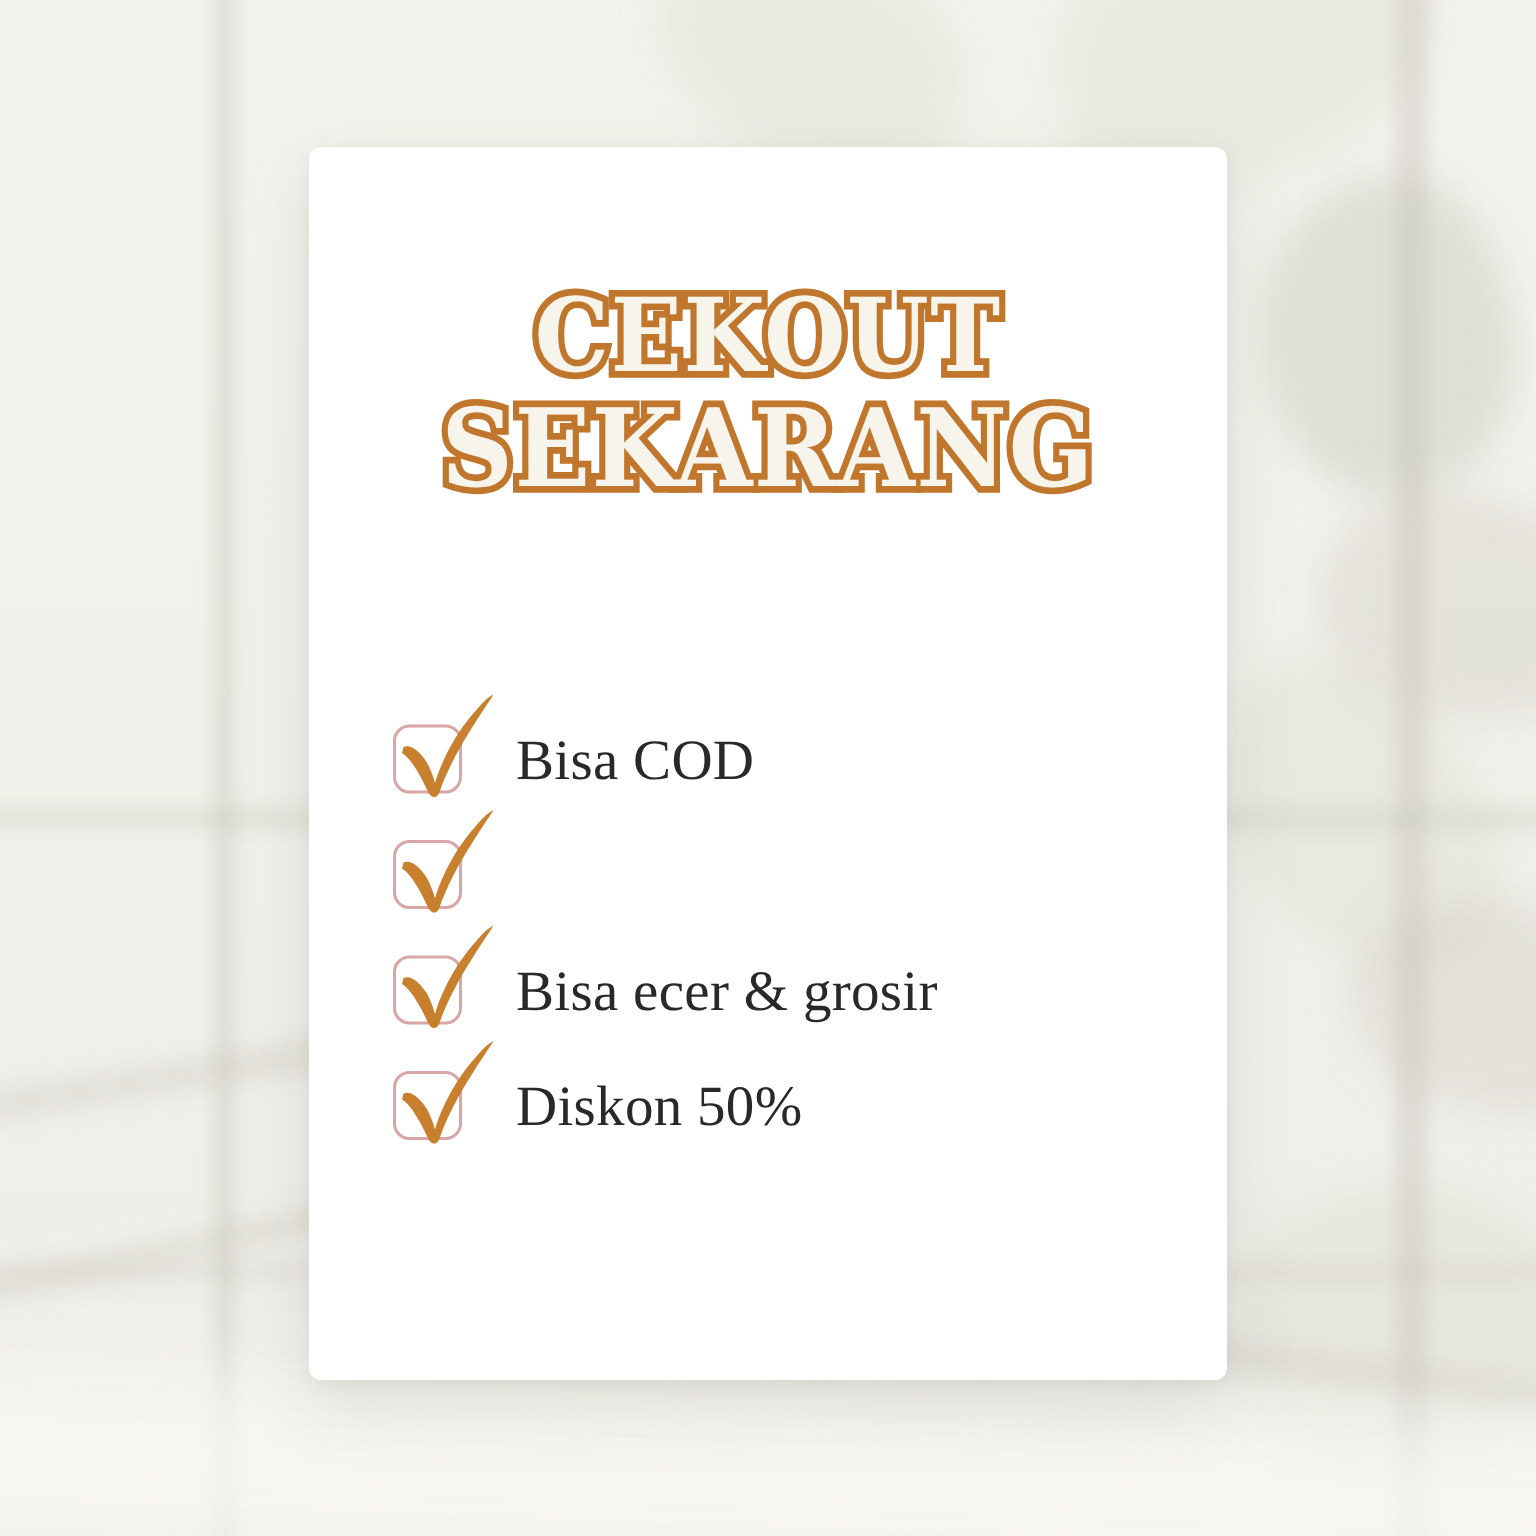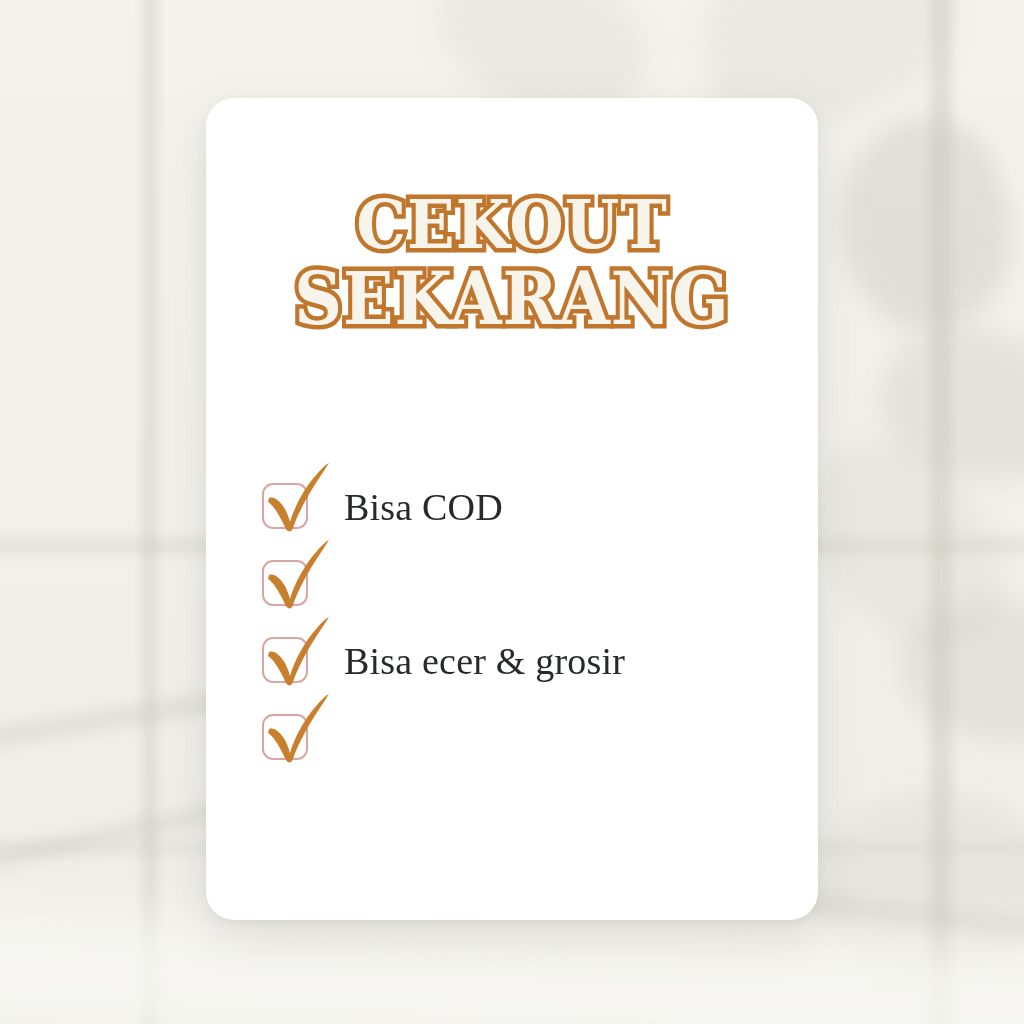--- a/index.html
+++ b/index.html
@@ -67,21 +67,21 @@
   }
 
   
   .card {
     position: absolute;
     left: 206px;
     top: 98px;
     width: 612px;
     height: 822px;
     background: #ffffff;
-    border-radius: 28px;
+    border-radius: 8px;
     box-shadow: 0 18px 46px rgba(120,118,108,0.16),
                 0 3px 10px rgba(120,118,108,0.08);
   }
 
   
   .title-block {
     position: absolute;
     left: 0;
     right: 0;
     top: 94px;
@@ -220,17 +220,18 @@
         <span class="item-label">Bisa ecer &amp; grosir</span>
       </div>
 
       <div class="check-row">
         <span class="checkbox-wrap">
           <span class="checkbox-box"></span>
           <svg class="checkmark" viewBox="0 0 76 72">
             <path d="M9 36 C14 34, 20 39, 25 47 C27 51, 29 56, 30 60 C34 46, 44 26, 57 12 C61 7, 65 3, 69 1 C66 6, 61 13, 56 21 C45 38, 37 54, 33 66 C32 69, 30 70, 28 69 C26 68, 25 65, 23 61 C18 51, 13 43, 8 40 Z" fill="#c8802e"></path>
           </svg>
         </span>
+        <span class="item-label">Diskon 50%</span>
       </div>
 
     </div>
   </div>
 </div>
 
 </body></html>

